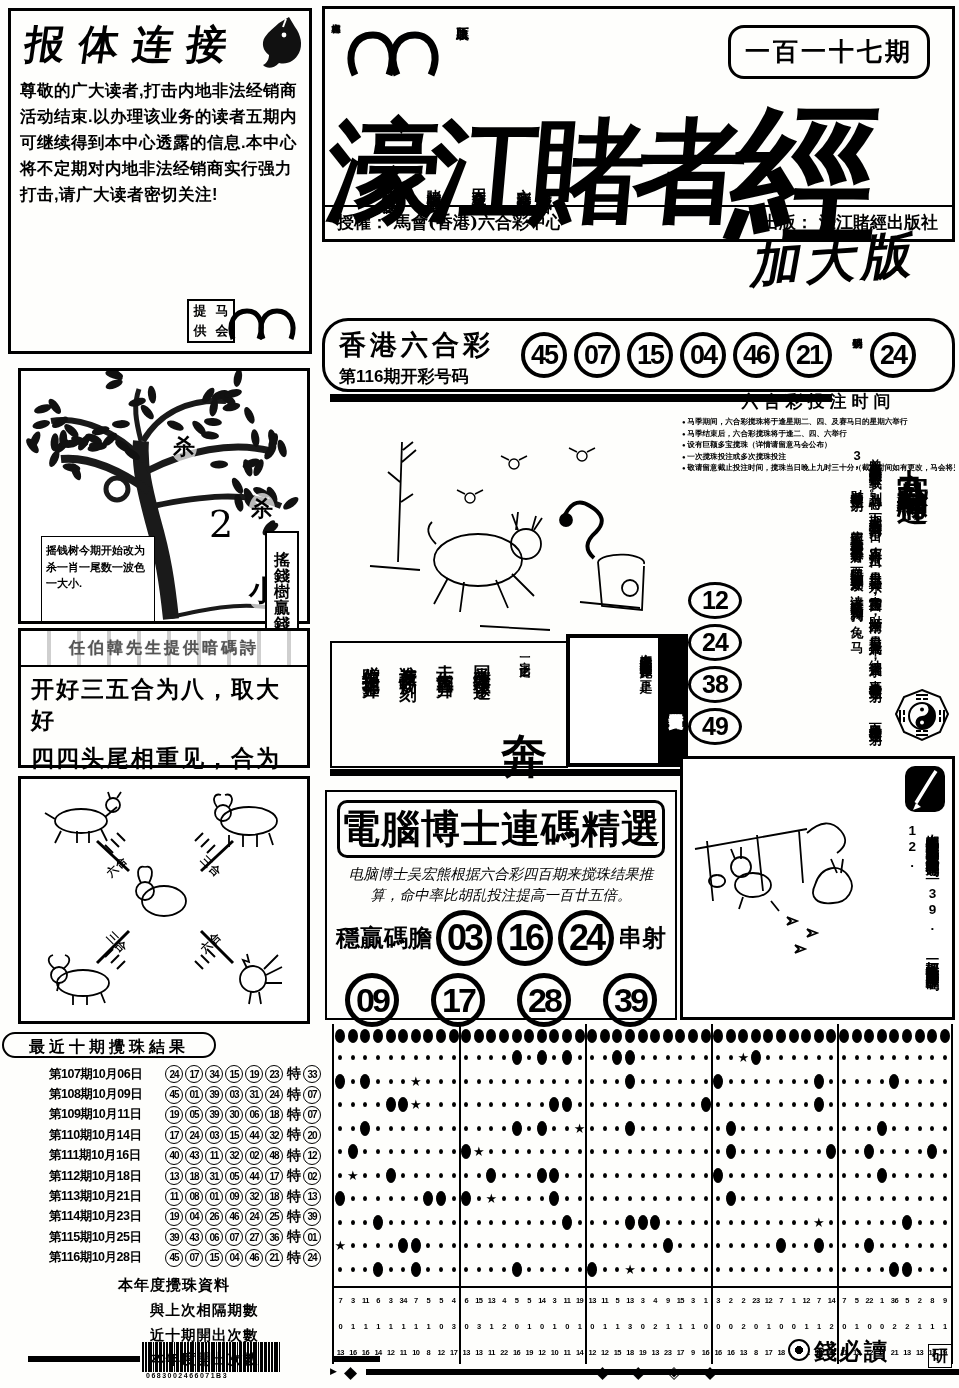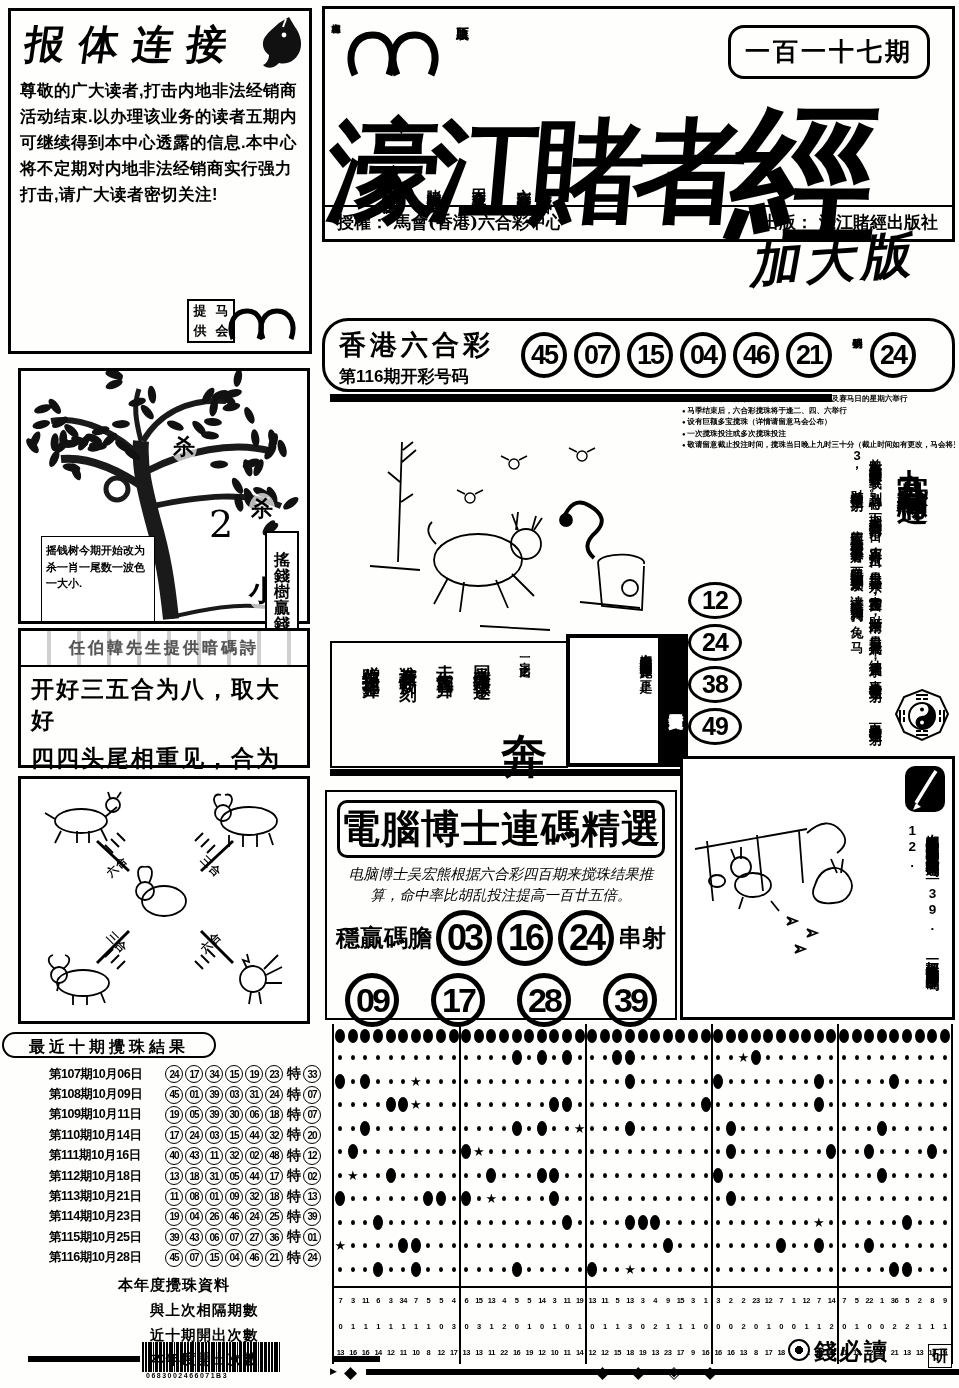--- a/index.html
+++ b/index.html
@@ -405,20 +405,21 @@
     <div class="verse-col">谁与开怀畅一刻</div>
     <div class="verse-col">赠你手指把金开</div>
   </div>
 
   <div class="abs goldbox">
     <div class="gold-strip vtext">圖文自有黃金屋</div>
     <div class="gold-body vtext">今期寻宝图中的动物正在奔跑，正是。</div>
   </div>
 
   <div class="abs betting">
+    <div class="bet-title">六合彩投注时间</div>
     <div class="bet-bullets" id="bet-bullets">
         <div class="bet-li">马季期间，六合彩搅珠将于逢星期二、四、及赛马日的星期六举行</div>
         <div class="bet-li">马季结束后，六合彩搅珠将于逢二、四、六举行</div>
         <div class="bet-li">设有巨额多宝搅珠（详情请留意马会公布）</div>
         <div class="bet-li">一次搅珠投注或多次搅珠投注</div>
         <div class="bet-li">敬请留意截止投注时间，搅珠当日晚上九时三十分（截止时间如有更改，马会将另行公布）</div>
       </div>
   </div>
 
   <div class="abs np-article vtext">曾玄先生研究中国玄学数十载，别具心得。下期六合彩开奖为十月十一日，农历十月十八日，是日喜神正东，贵神正西，财神东南，是日五行属木，纳音属水，喜神幸运数字为1，而贵神幸运数字为3，财神幸运数字为8。依照五行推算幸运数字单数看好，而特码已连续多期开双，读者谨防特码生肖为狗、兔、马。</div>

